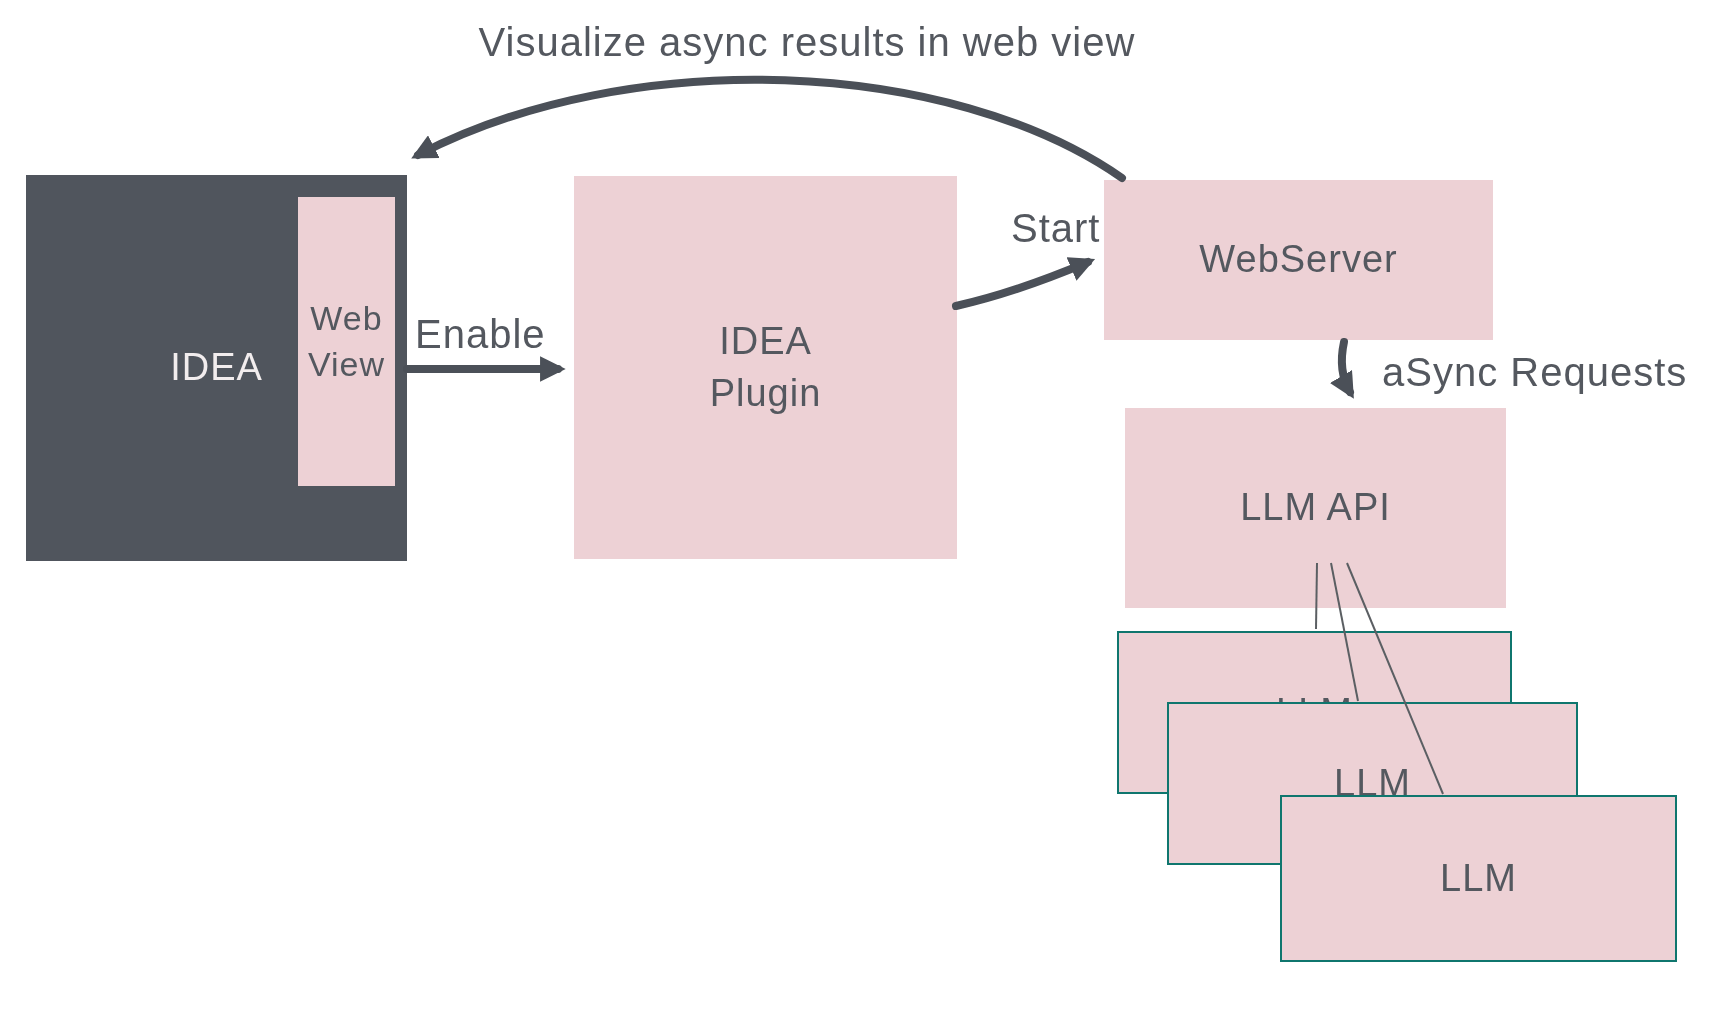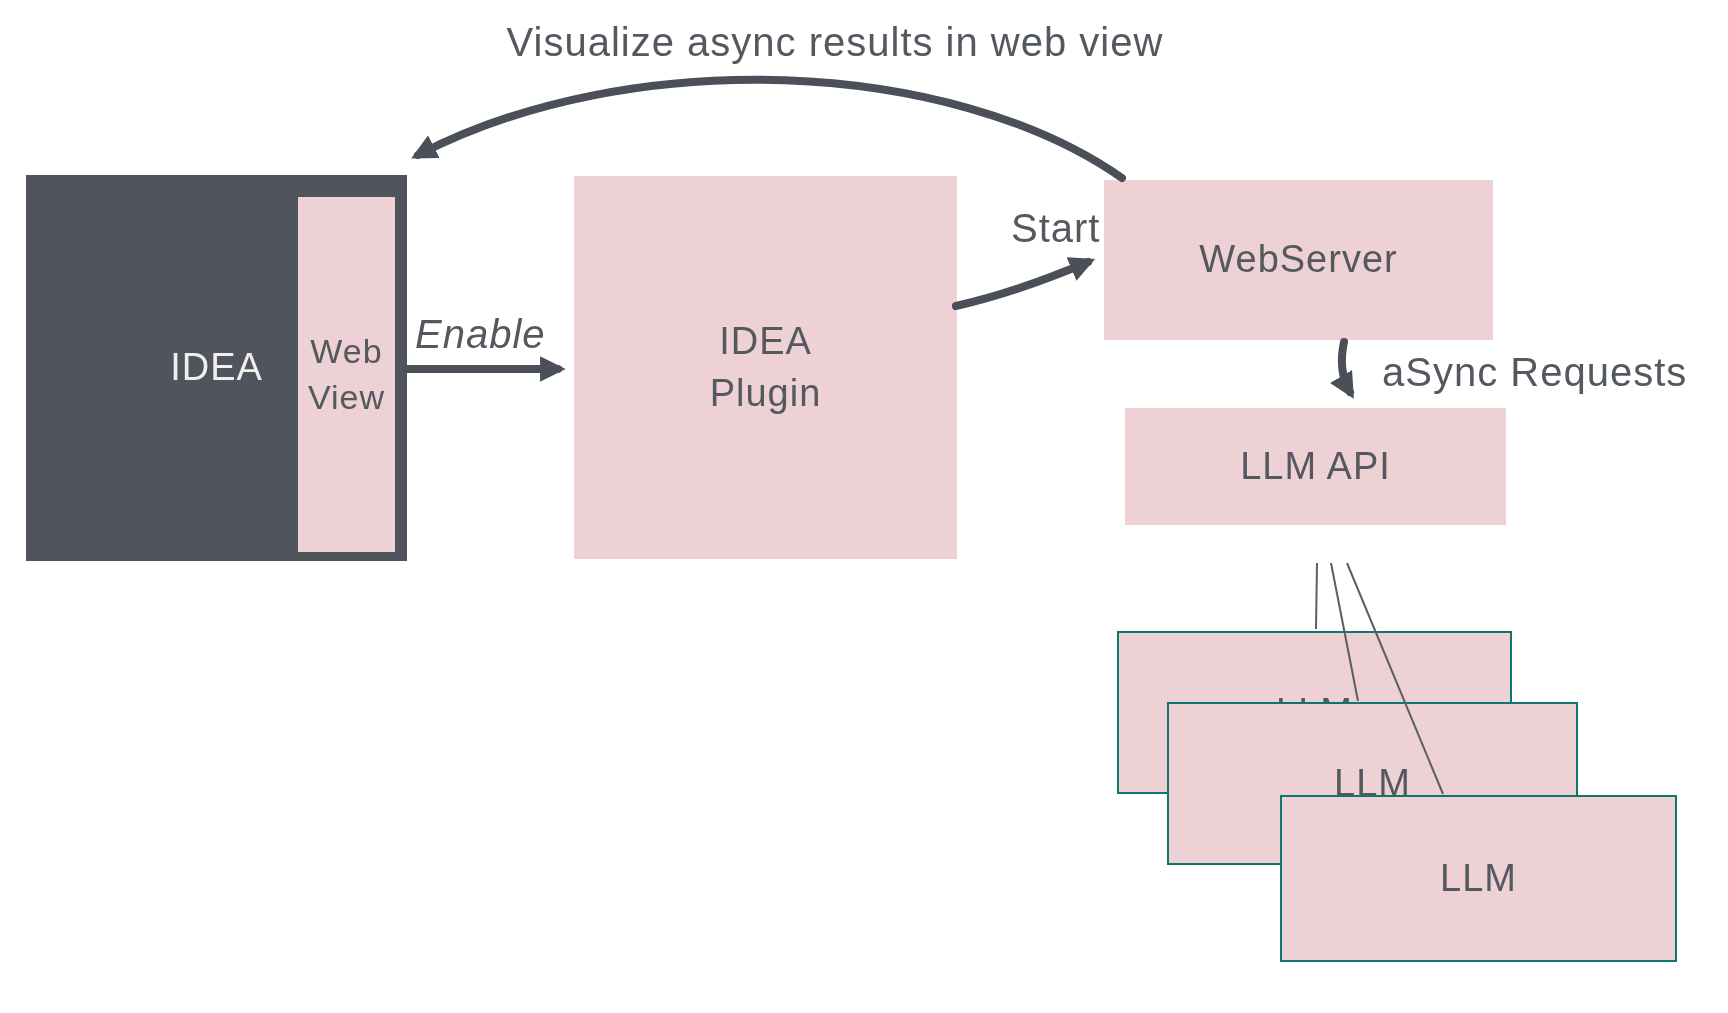--- a/index.html
+++ b/index.html
@@ -34,30 +34,30 @@
   .annotation {
     position: absolute;
     color: #54585f;
     font-size: 40px;
     font-weight: 300;
     letter-spacing: 1px;
     white-space: nowrap;
     z-index: 5;
   }
   #idea-box       { left: 26px;   top: 175px; width: 381px; height: 386px; z-index: 1; }
-  #webview-strip  { left: 298px;  top: 197px; width: 97px;  height: 355px; z-index: 2; }
+  #webview-strip  { left: 298px;  top: 197px; width: 97px;  height: 289px; z-index: 2; }
   #webview-strip .node-label { font-size: 34px; }
   #plugin-box     { left: 574px;  top: 176px; width: 383px; height: 383px; z-index: 1; }
   #webserver-box  { left: 1104px; top: 180px; width: 389px; height: 160px; z-index: 1; }
-  #llmapi-box     { left: 1125px; top: 408px; width: 381px; height: 117px; z-index: 1; }
+  #llmapi-box     { left: 1125px; top: 408px; width: 381px; height: 200px; z-index: 1; }
   #llm-back       { left: 1117px; top: 631px; width: 395px; height: 163px; z-index: 1; }
   #llm-middle     { left: 1167px; top: 702px; width: 411px; height: 163px; z-index: 2; }
   #llm-front      { left: 1280px; top: 795px; width: 397px; height: 167px; z-index: 3; }
-  #label-visualize { left: 460px;  top: 20px;  width: 750px; text-align: center; }
-  #label-enable    { left: 415px;  top: 312px; font-style: italic; }
+  #label-visualize { left: 432px;  top: 20px;  width: 750px; text-align: center; }
+  #label-enable    { left: 415px;  top: 312px; }
   #label-start     { left: 968px;  top: 206px; margin-left: 43px; }
   #label-async     { left: 1382px; top: 350px; text-align: right; }
   #label-trigger   { left: 1410px; top: 580px; }
   #edge-layer {
     position: absolute;
     left: 0; top: 0;
     width: 1728px; height: 1013px;
     z-index: 10;
     pointer-events: none;
   }

